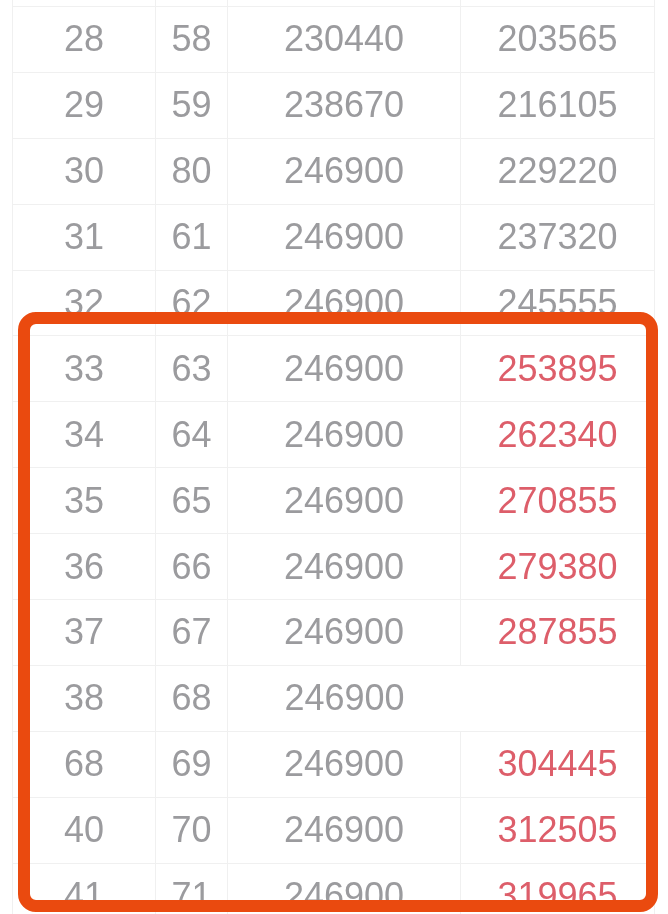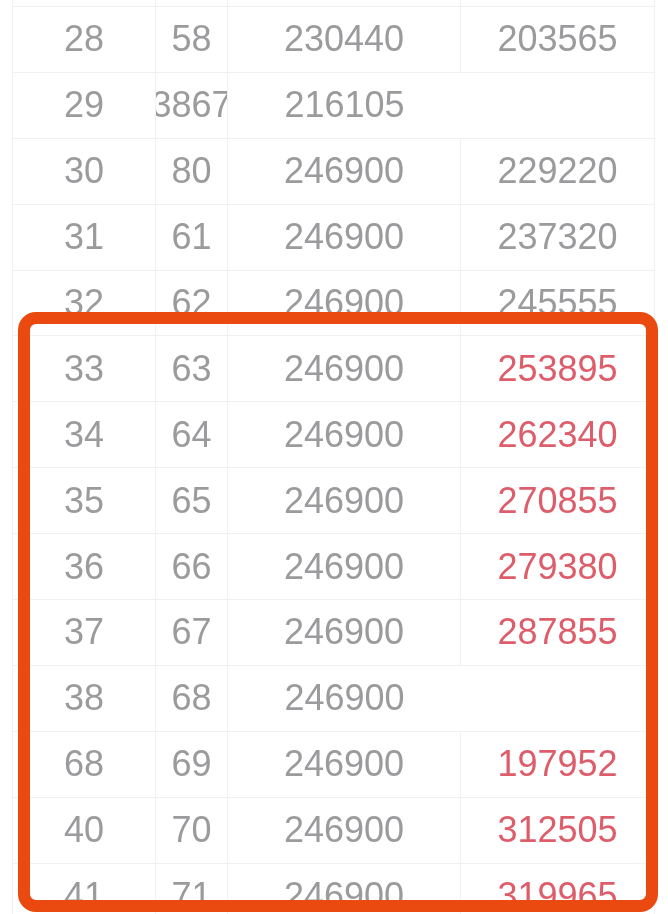--- a/index.html
+++ b/index.html
@@ -69,20 +69,21 @@
   </div>
   <div id="table-body">
       <div class="row">
         <div class="cell">28</div>
         <div class="cell">58</div>
         <div class="cell">230440</div>
         <div class="cell">203565</div>
       </div>
       <div class="row">
         <div class="cell">29</div>
+        <div class="cell">59</div>
         <div class="cell">238670</div>
         <div class="cell">216105</div>
       </div>
       <div class="row">
         <div class="cell">30</div>
         <div class="cell">80</div>
         <div class="cell">246900</div>
         <div class="cell">229220</div>
       </div>
       <div class="row">
@@ -129,21 +130,21 @@
       </div>
       <div class="row">
         <div class="cell">38</div>
         <div class="cell">68</div>
         <div class="cell">246900</div>
       </div>
       <div class="row">
         <div class="cell">68</div>
         <div class="cell">69</div>
         <div class="cell">246900</div>
-        <div class="cell red">197952</div>
+        <div class="cell red">304445</div>
       </div>
       <div class="row">
         <div class="cell">40</div>
         <div class="cell">70</div>
         <div class="cell">246900</div>
         <div class="cell red">312505</div>
       </div>
       <div class="row">
         <div class="cell">41</div>
         <div class="cell">71</div>

